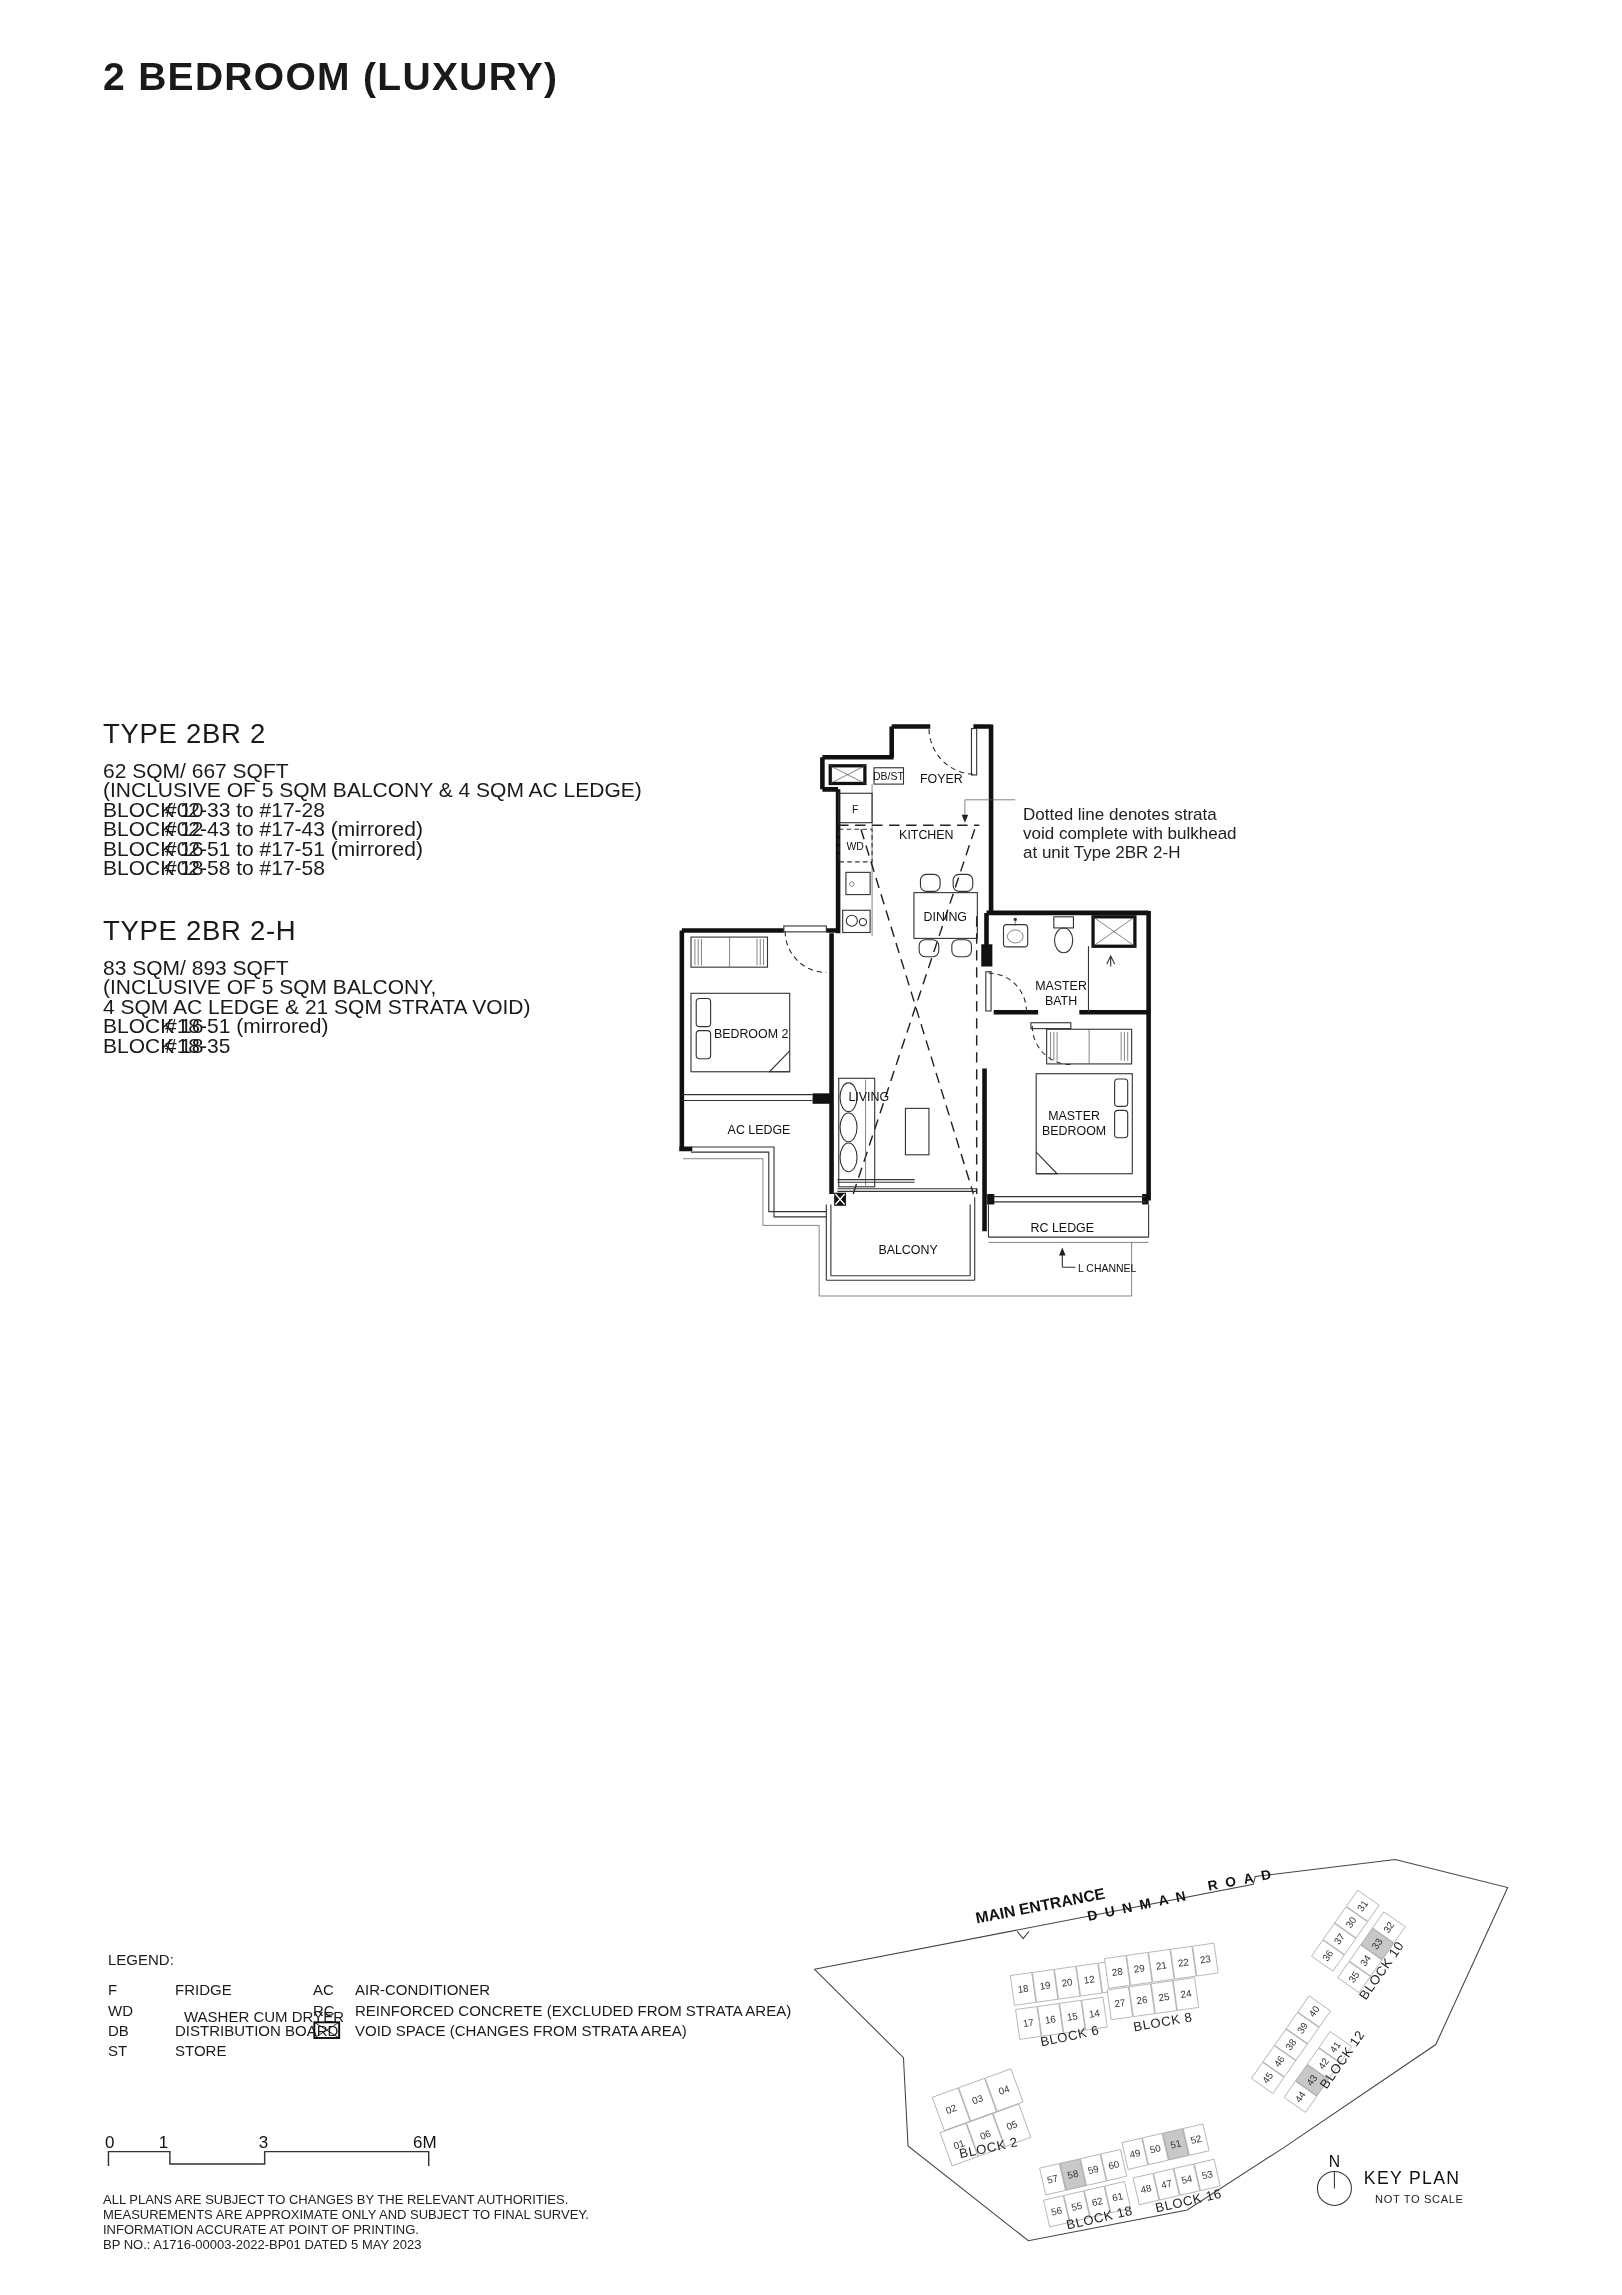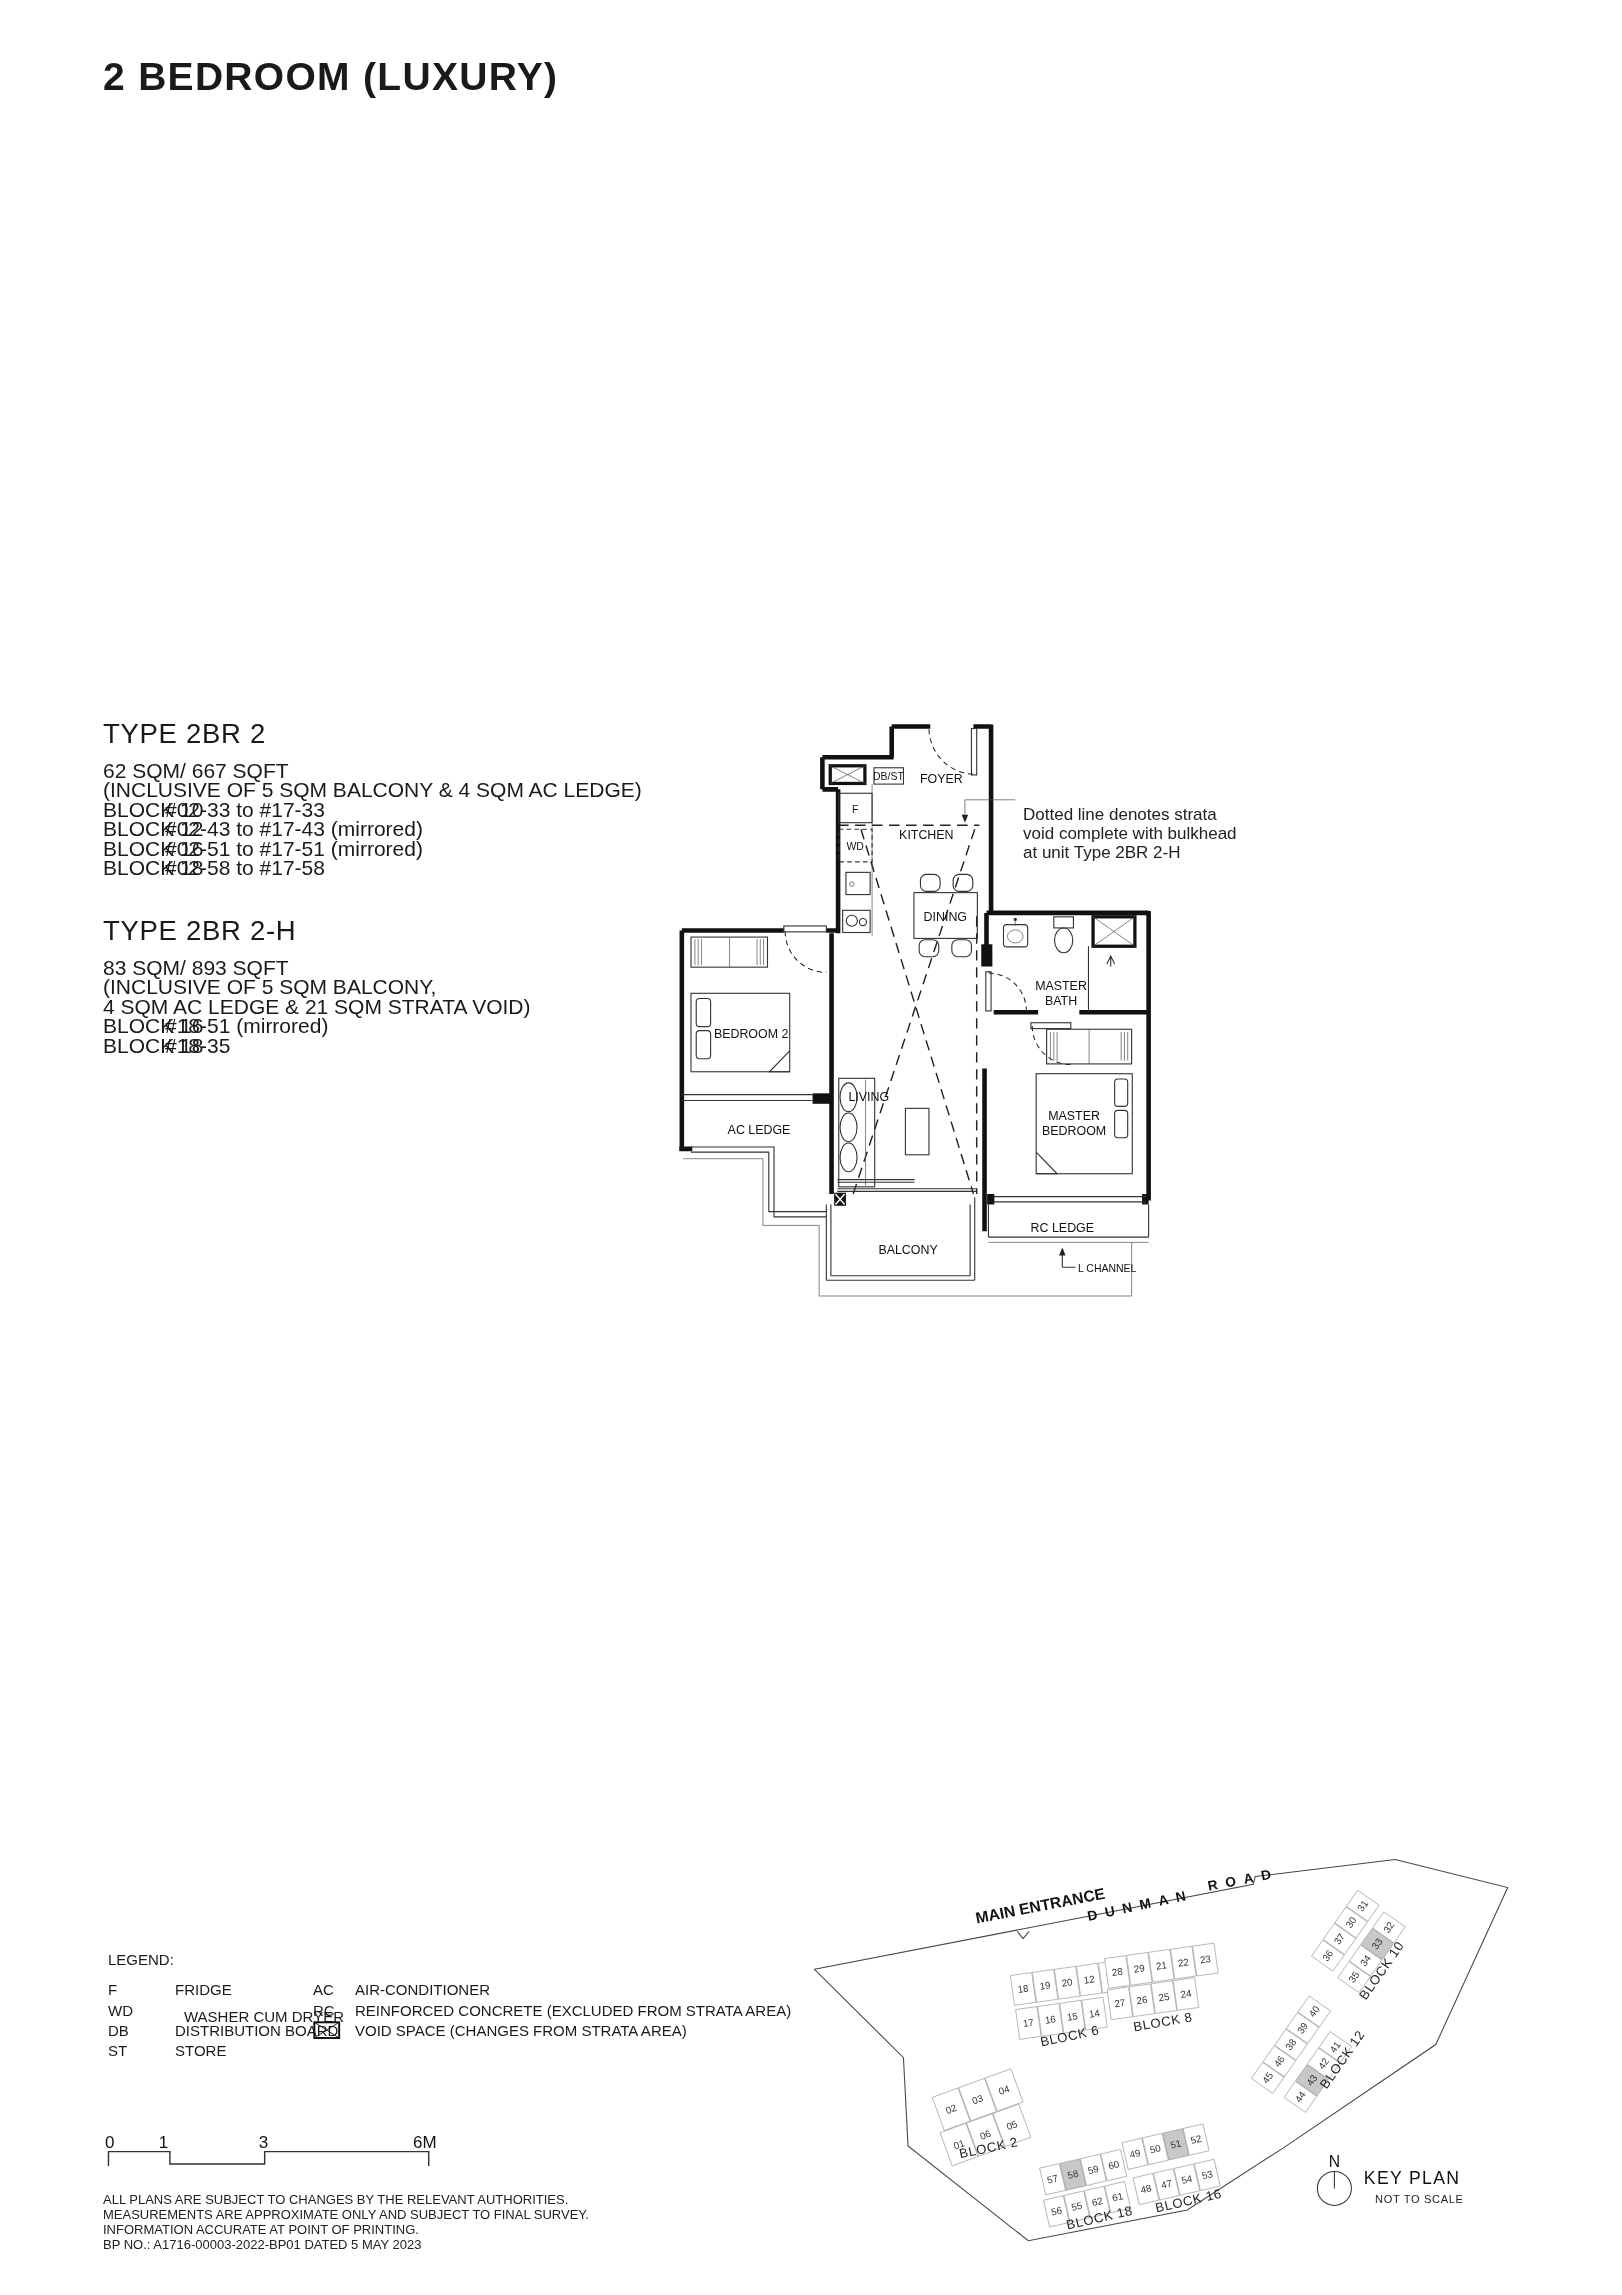--- a/index.html
+++ b/index.html
@@ -35,21 +35,21 @@
 <div class="page">
 
   <div class="abs title" style="left:103px;top:55px;">2 BEDROOM (LUXURY)</div>
 
   <div class="abs" style="left:103px;top:718px;">
     <div class="type-name">TYPE 2BR 2</div>
     <div class="tline" style="margin-top:10.5px;">62 SQM/ 667 SQFT</div>
     <div class="tline">(INCLUSIVE OF 5 SQM BALCONY &amp; 4 SQM AC LEDGE)</div>
     <div class="tline brow">
       <span class="bname">BLOCK 10</span>
-      <span>#02-33 to #17-33</span>
+      <span>#02-33 to #17-28</span>
     </div>
     <div class="tline brow">
       <span class="bname">BLOCK 12</span>
       <span>#02-43 to #17-43 (mirrored)</span>
     </div>
     <div class="tline brow">
       <span class="bname">BLOCK 16</span>
       <span>#02-51 to #17-51 (mirrored)</span>
     </div>
     <div class="tline brow">

